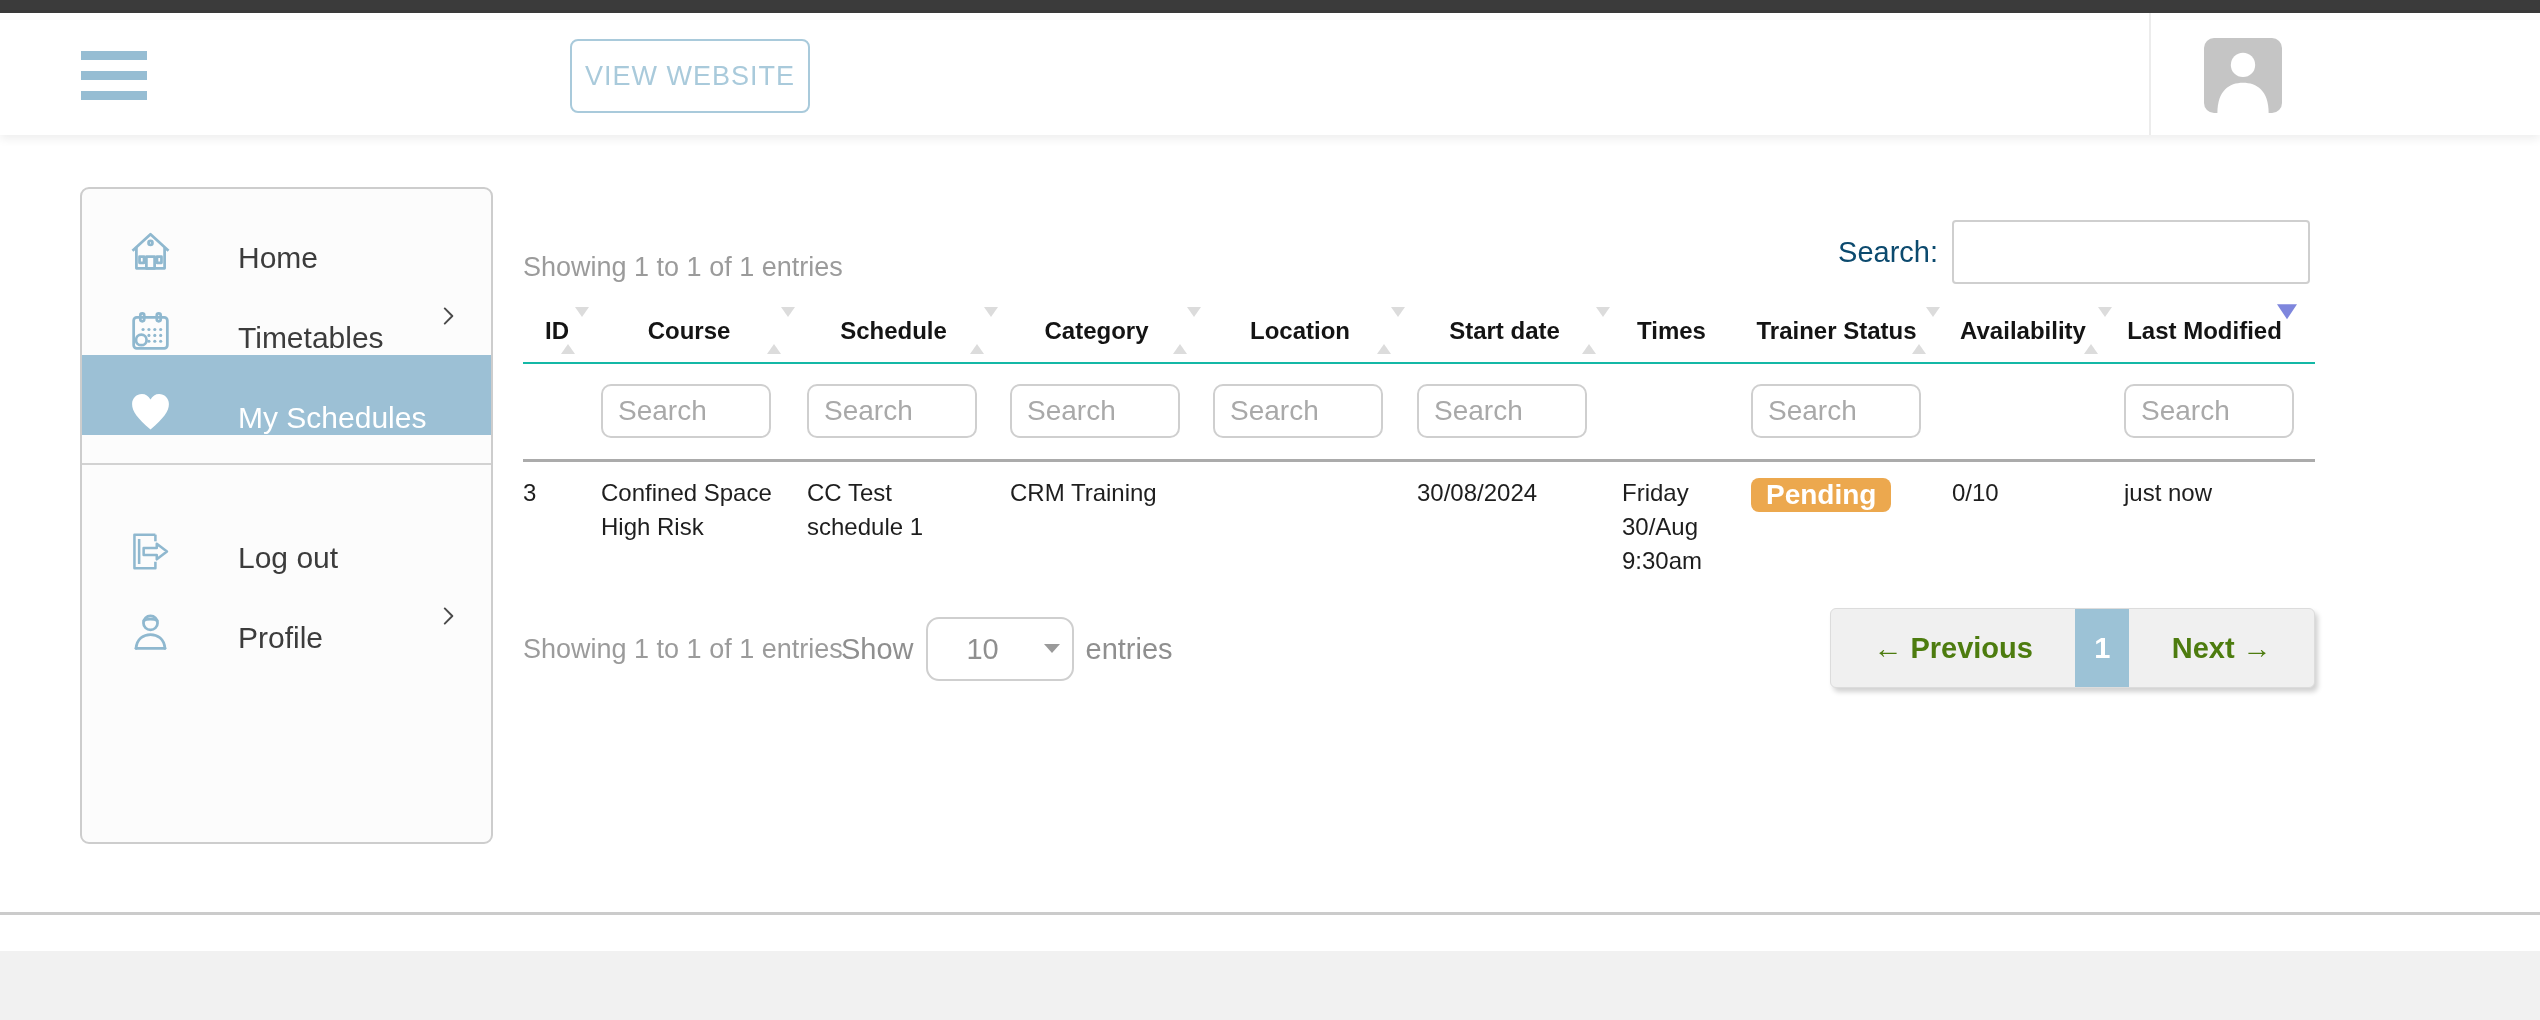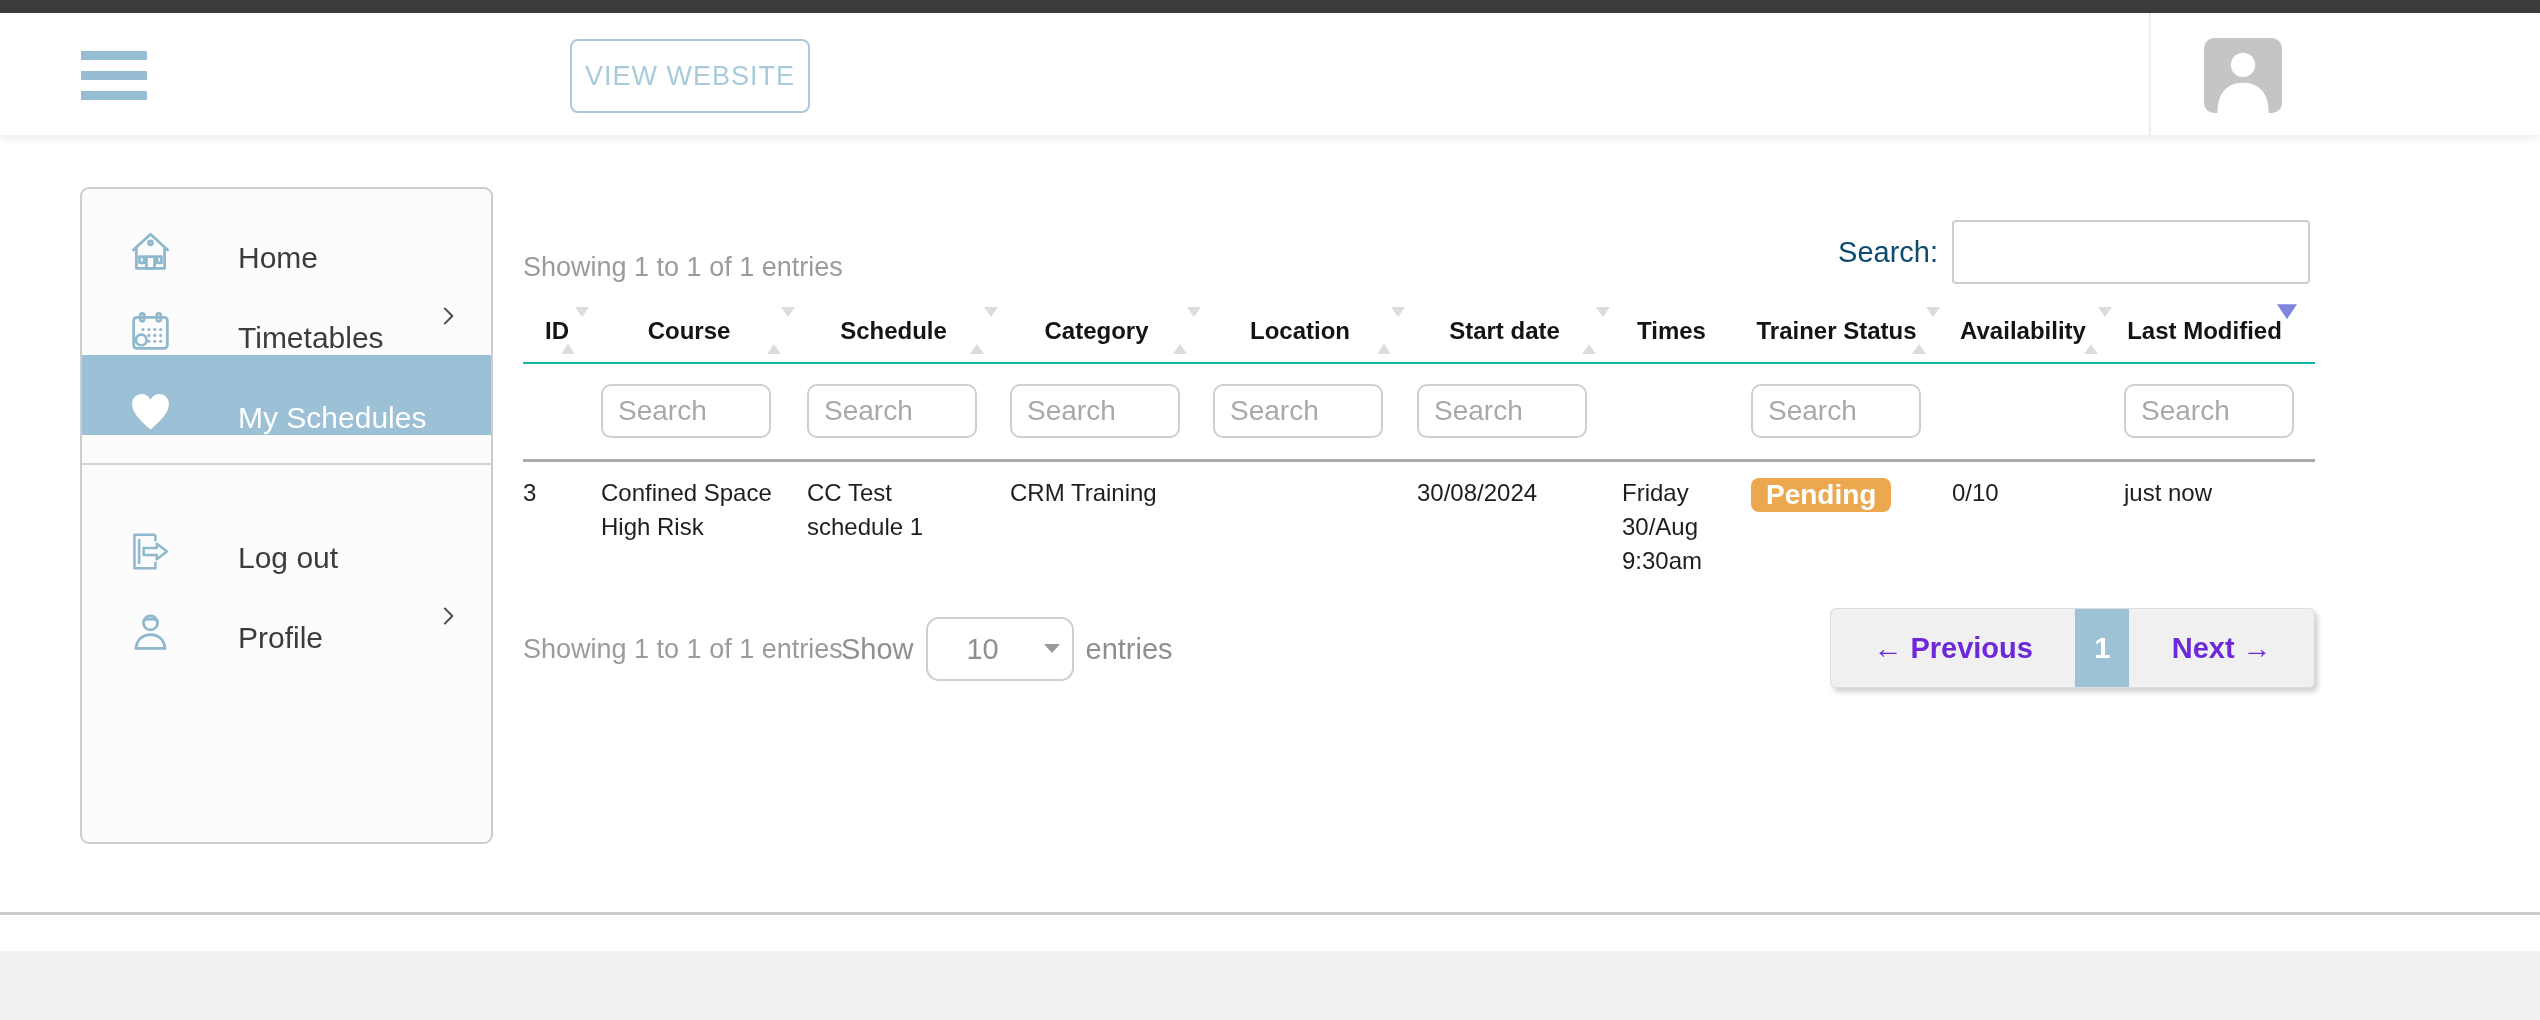--- a/index.html
+++ b/index.html
@@ -101,21 +101,21 @@
   .select-chev { position:absolute; right:14px; top:27px; pointer-events:none;
     width:0; height:0; border-left:8px solid transparent; border-right:8px solid transparent; border-top:9px solid #9a9a9a; }
 
   .pagination {
     position:absolute; right:0; top:0; width:485px; height:80px;
     background:#f0f0f0; border:1px solid #dcdcdc; border-radius:6px;
     display:flex; overflow:hidden; box-shadow:3px 4px 5px rgba(0,0,0,0.18);
   }
   .page-btn {
     flex:1 1 auto; display:flex; align-items:center; justify-content:center;
-    font-size:29px; font-weight:bold; color:#6d28d9; cursor:pointer; text-decoration:none;
+    font-size:29px; font-weight:bold; color:#4d7c0f; cursor:pointer; text-decoration:none;
   }
   .page-num {
     flex:0 0 54px; display:flex; align-items:center; justify-content:center;
     background:#9cc2d6; color:#ffffff; font-size:29px; font-weight:bold; cursor:pointer;
   }
 
   
   .footer-line { position:absolute; left:0; top:912px; width:2540px; height:3px; background:#cbcbcb; }
   .footer { position:absolute; left:0; top:951px; width:2540px; height:69px; background:#f1f1f1; }
 </style>

